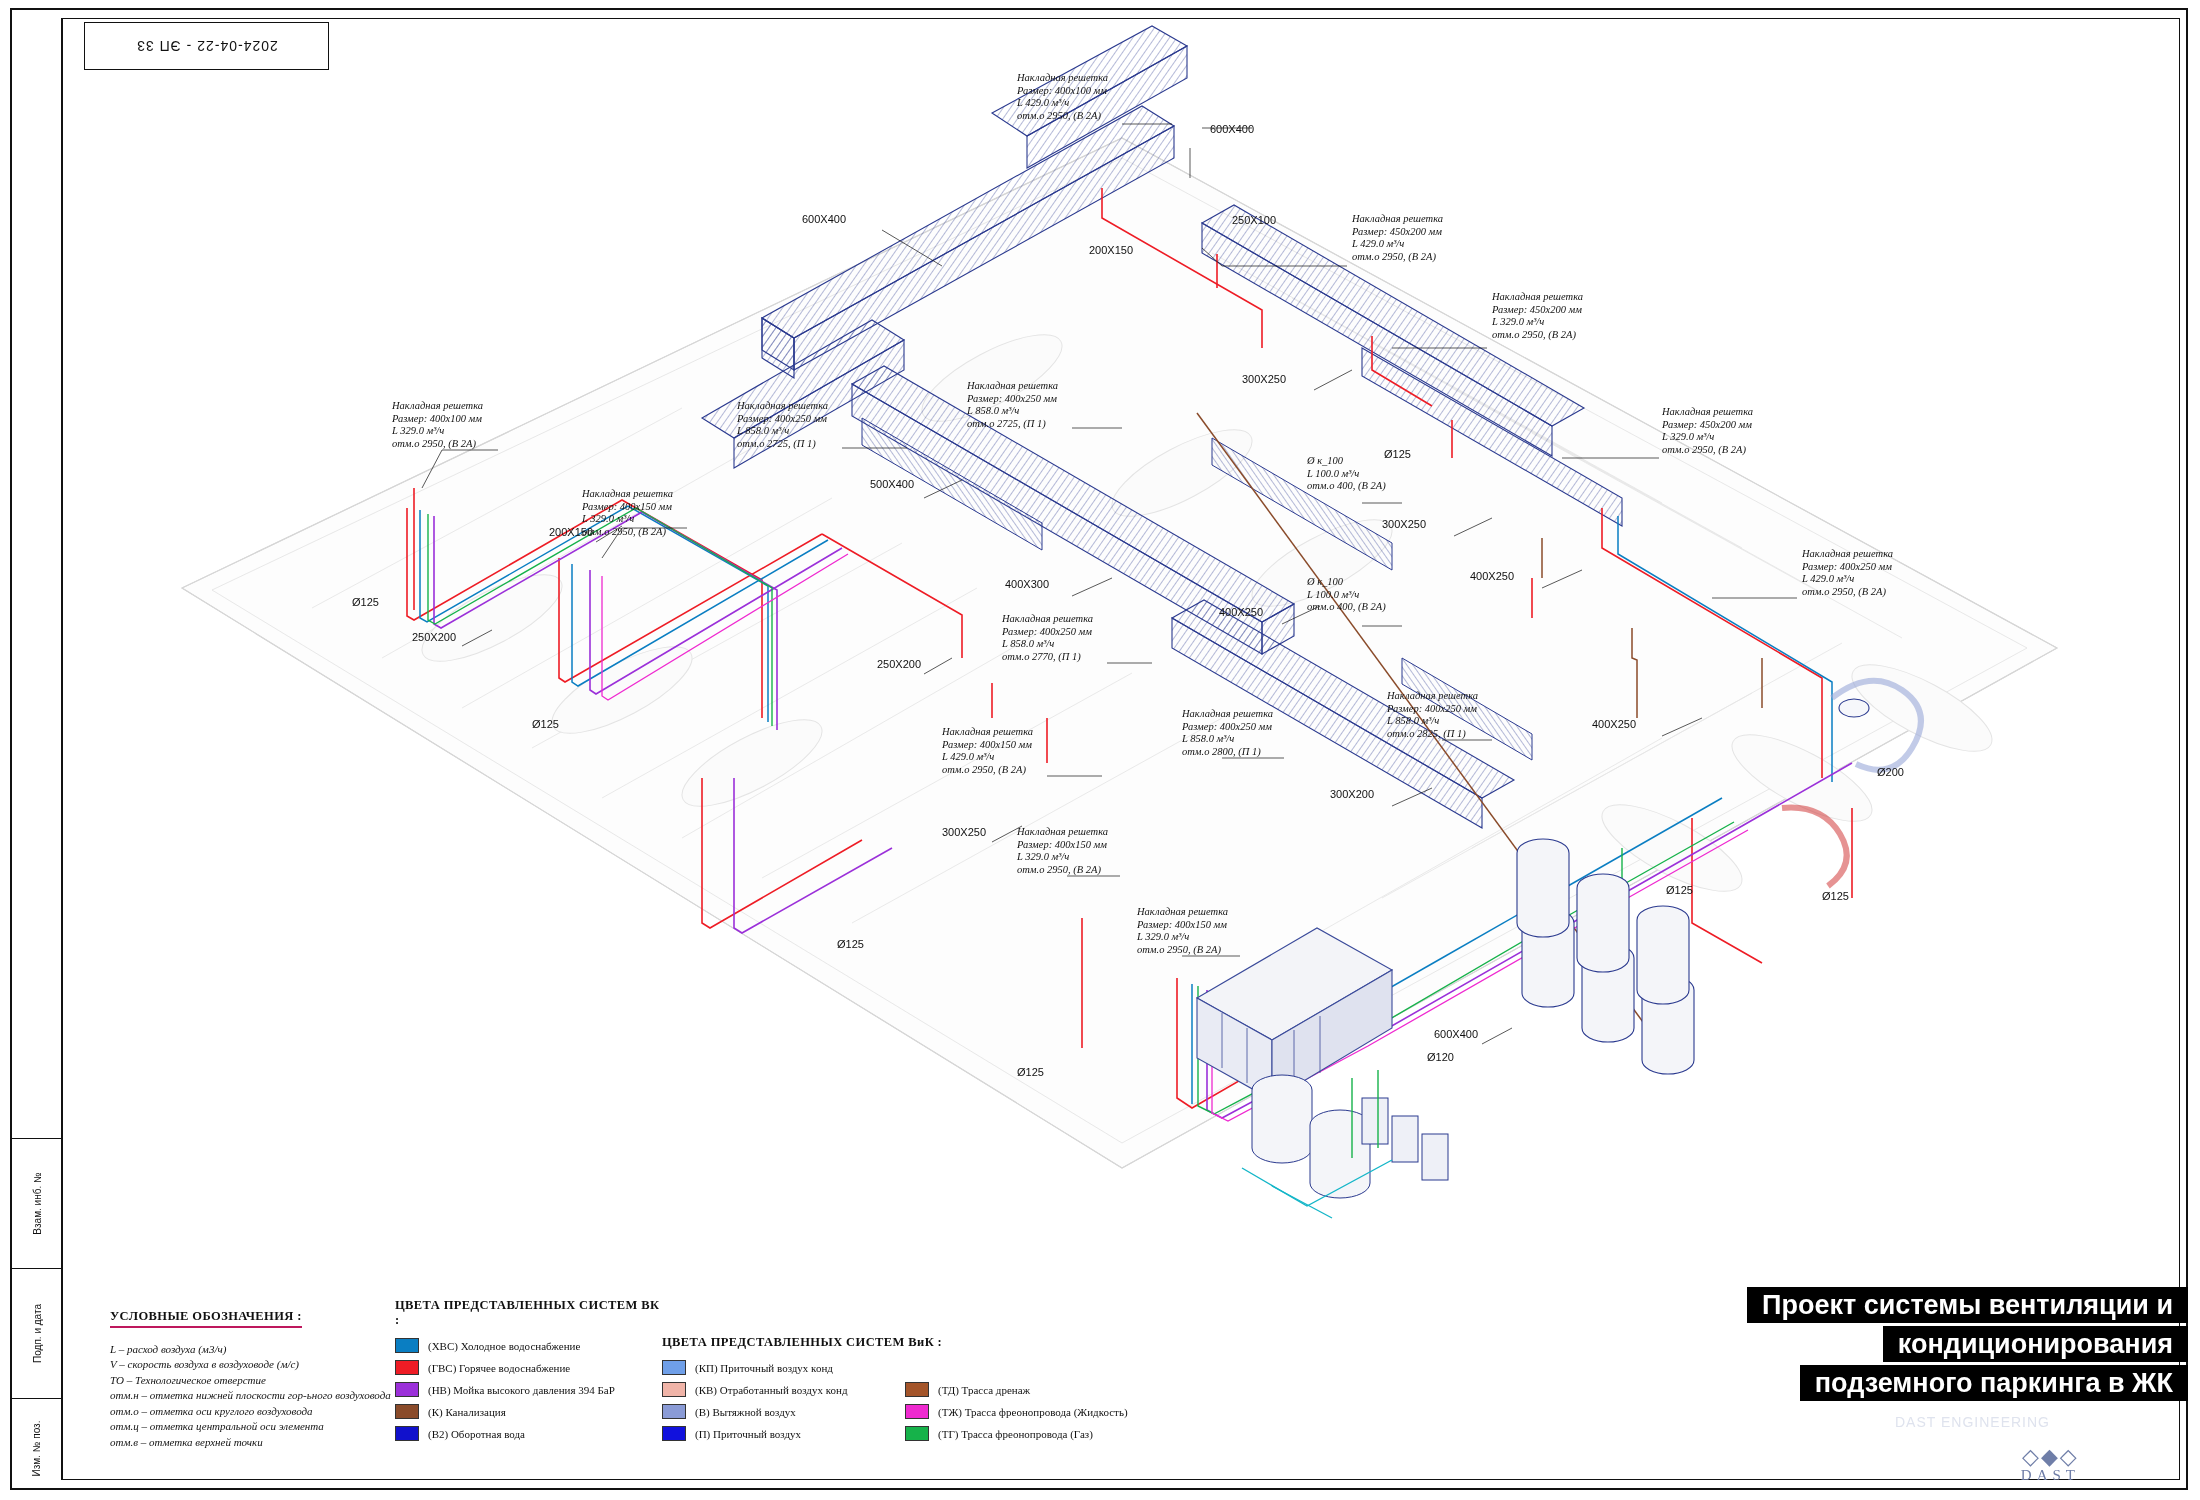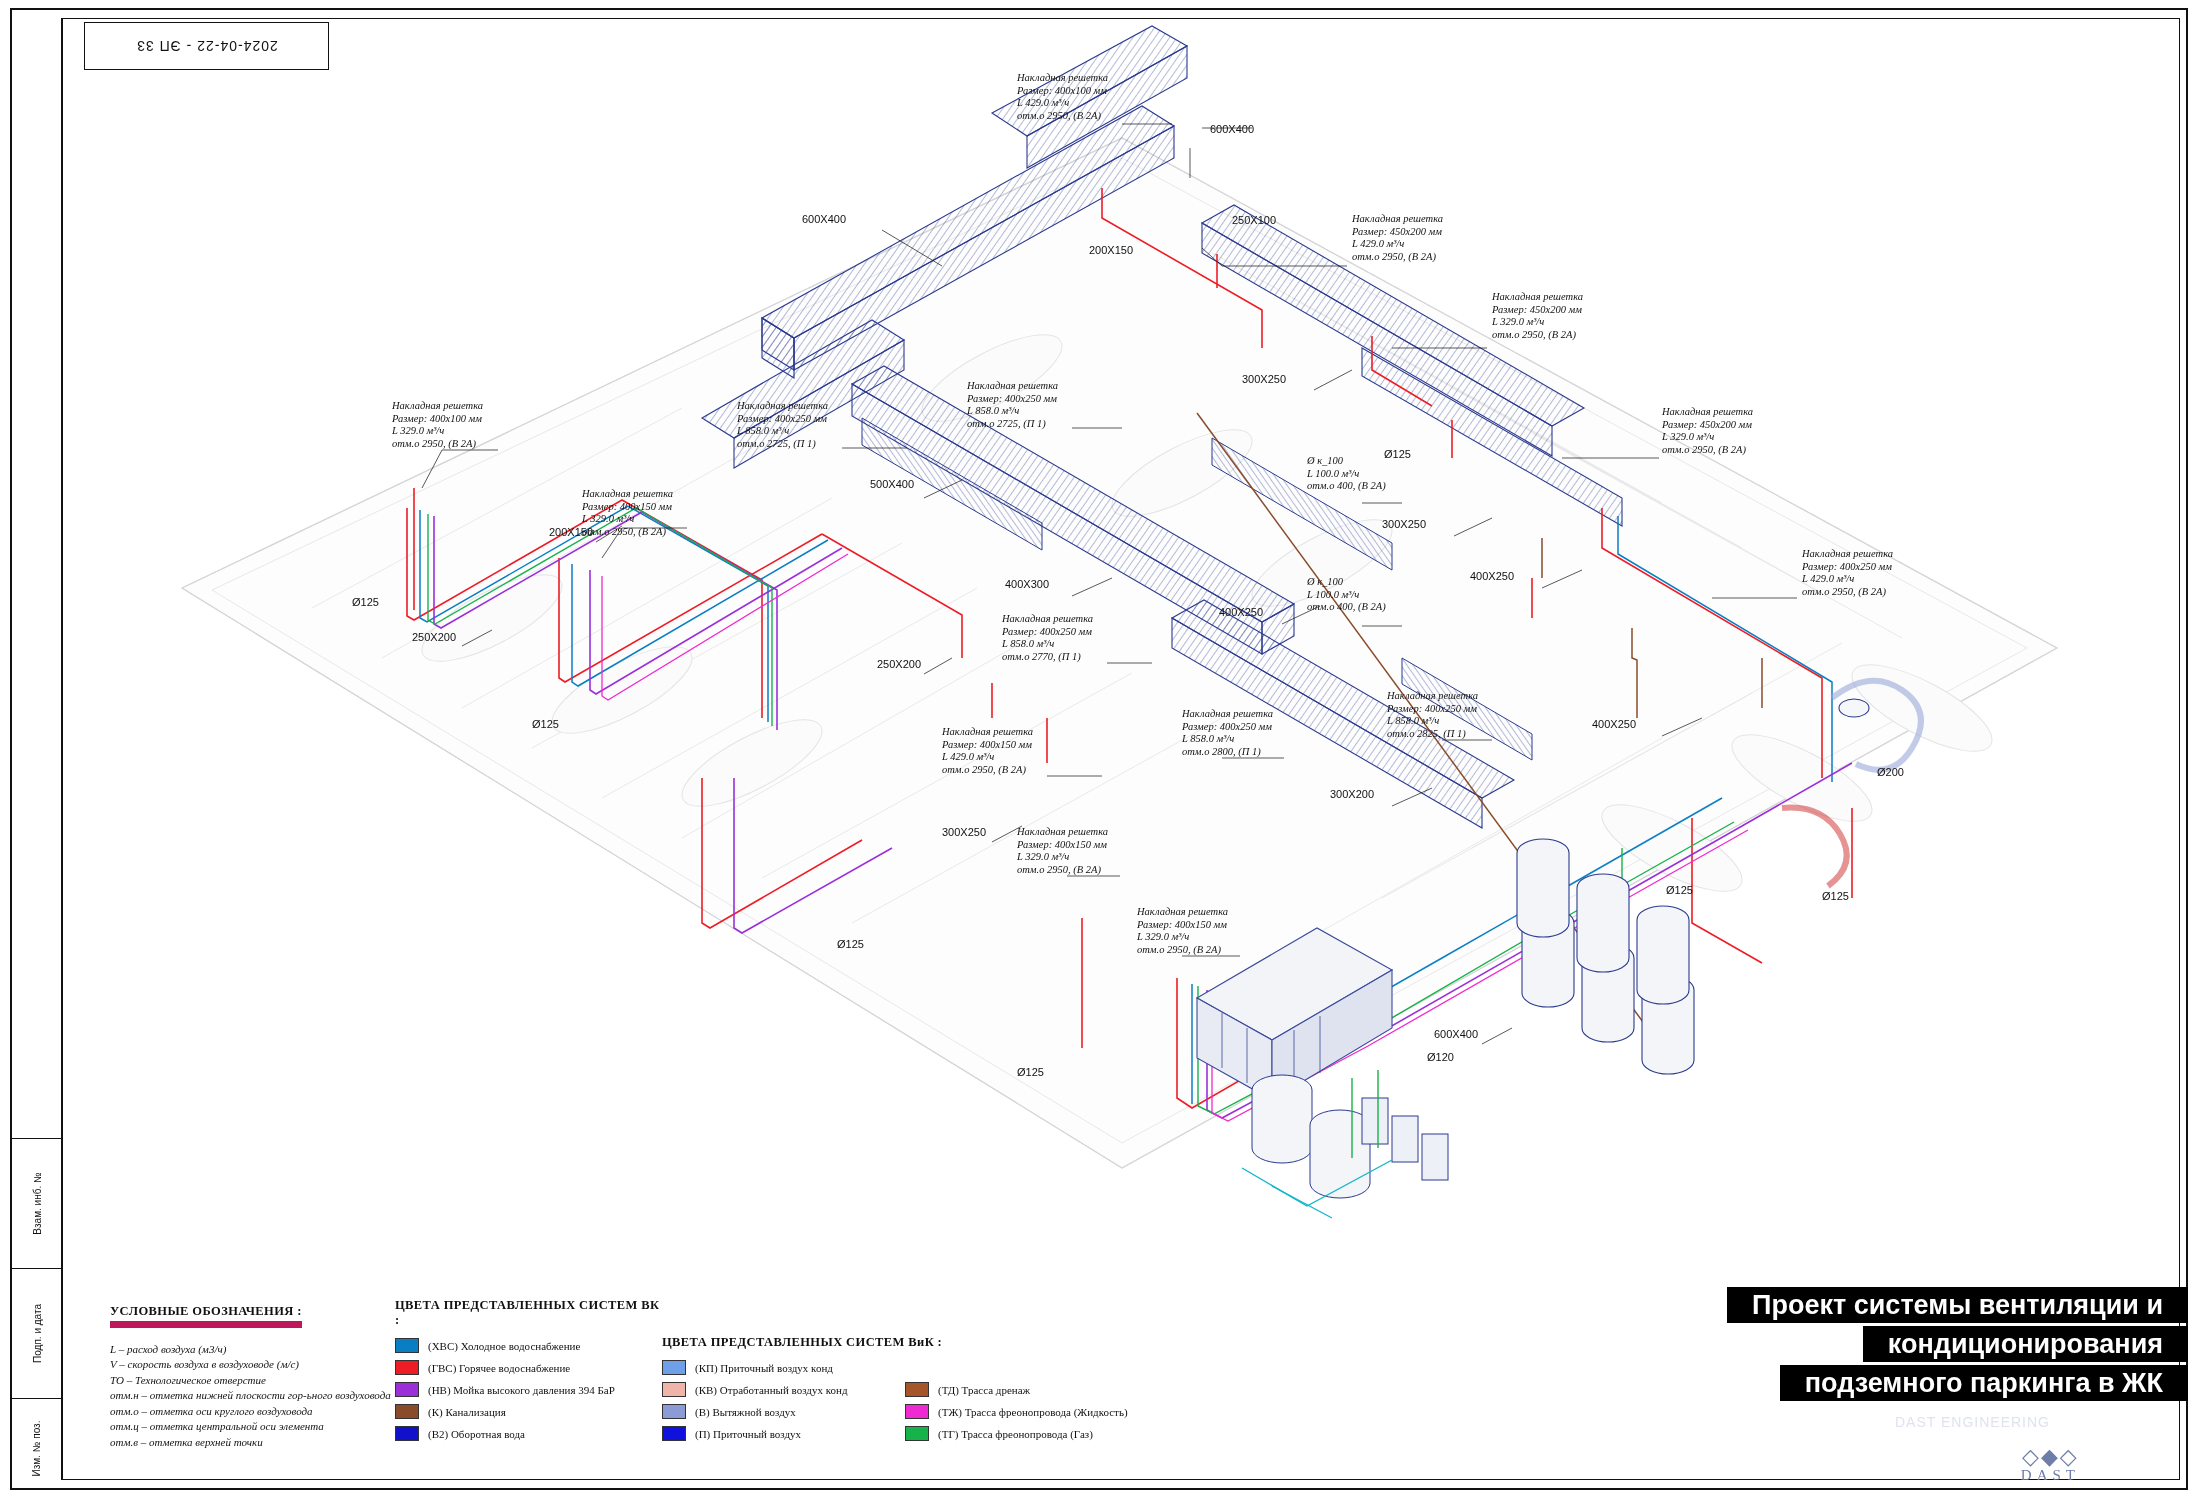--- a/index.html
+++ b/index.html
@@ -24,29 +24,29 @@
   #canvas{position:absolute;left:62px;top:18px;width:2118px;height:1462px;overflow:hidden;}
   svg{position:absolute;left:0;top:0;}
 
   
   .lbl{position:absolute;font-family:"Liberation Serif",serif;font-style:italic;font-size:10.5px;line-height:12.5px;color:#111;white-space:nowrap;}
   .dim{position:absolute;font-family:"Liberation Sans",sans-serif;font-size:11px;color:#111;white-space:nowrap;}
 
   
   .legend{position:absolute;font-family:"Liberation Serif",serif;color:#111;}
   .leg-title{font-size:12.5px;font-weight:bold;letter-spacing:.4px;margin-bottom:6px;}
-  .leg-title.u{border-bottom:7px solid #be185d;display:inline-block;padding-bottom:2px;}
+  .leg-title.u{border-bottom:2px solid #be185d;display:inline-block;padding-bottom:2px;}
   .leg-line{font-size:11px;font-style:italic;line-height:15.5px;white-space:nowrap;}
   .leg-row{display:flex;align-items:center;margin-bottom:7px;}
   .sw{width:22px;height:13px;border:1px solid #333;margin-right:9px;flex:none;}
   .leg-row span{font-size:11px;white-space:nowrap;}
 
   
   #title-block{position:absolute;right:12px;bottom:96px;width:610px;text-align:right;}
-  #title-block div{display:inline-block;background:#000;color:#fff;font-family:"Liberation Sans",sans-serif;font-weight:bold;font-size:27px;line-height:34px;padding:1px 25px;margin-bottom:3px;letter-spacing:0px;}
+  #title-block div{display:inline-block;background:#000;color:#fff;font-family:"Liberation Sans",sans-serif;font-weight:bold;font-size:27px;line-height:34px;padding:1px 15px;margin-bottom:3px;letter-spacing:0px;}
   .logo{position:absolute;right:120px;bottom:16px;text-align:center;color:#6f7ea8;}
   .logo .mark{font-size:22px;line-height:20px;letter-spacing:2px;}
   .logo .nm{font-size:15px;letter-spacing:5px;font-family:"Liberation Serif",serif;}
   .wm{position:absolute;right:150px;bottom:70px;font-size:14px;color:#dfe3ee;letter-spacing:1px;}
 </style>
 </head>
 <body>
 
 <div id="sheet">
 

